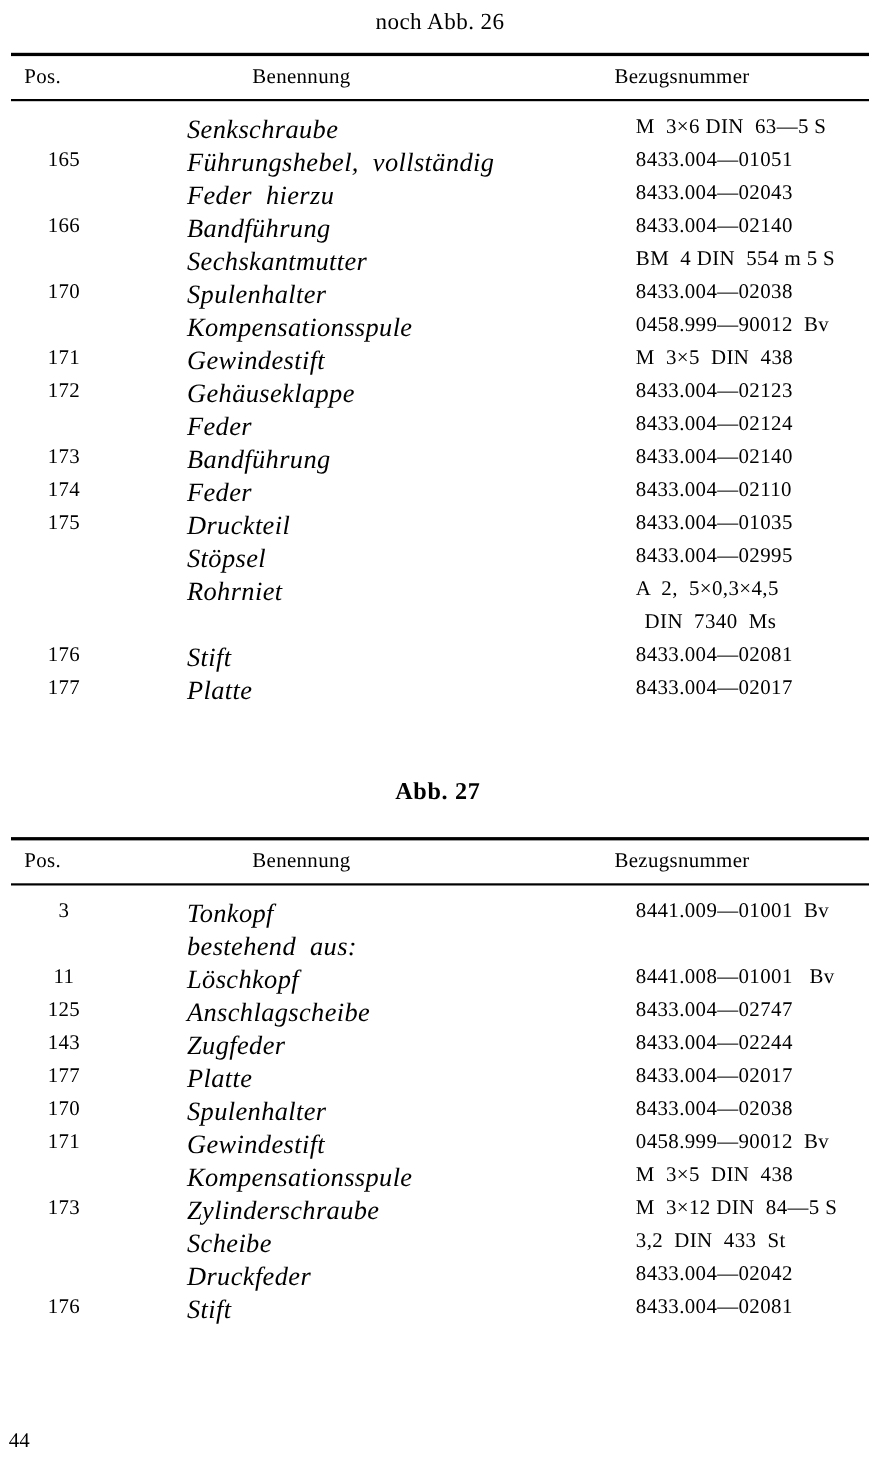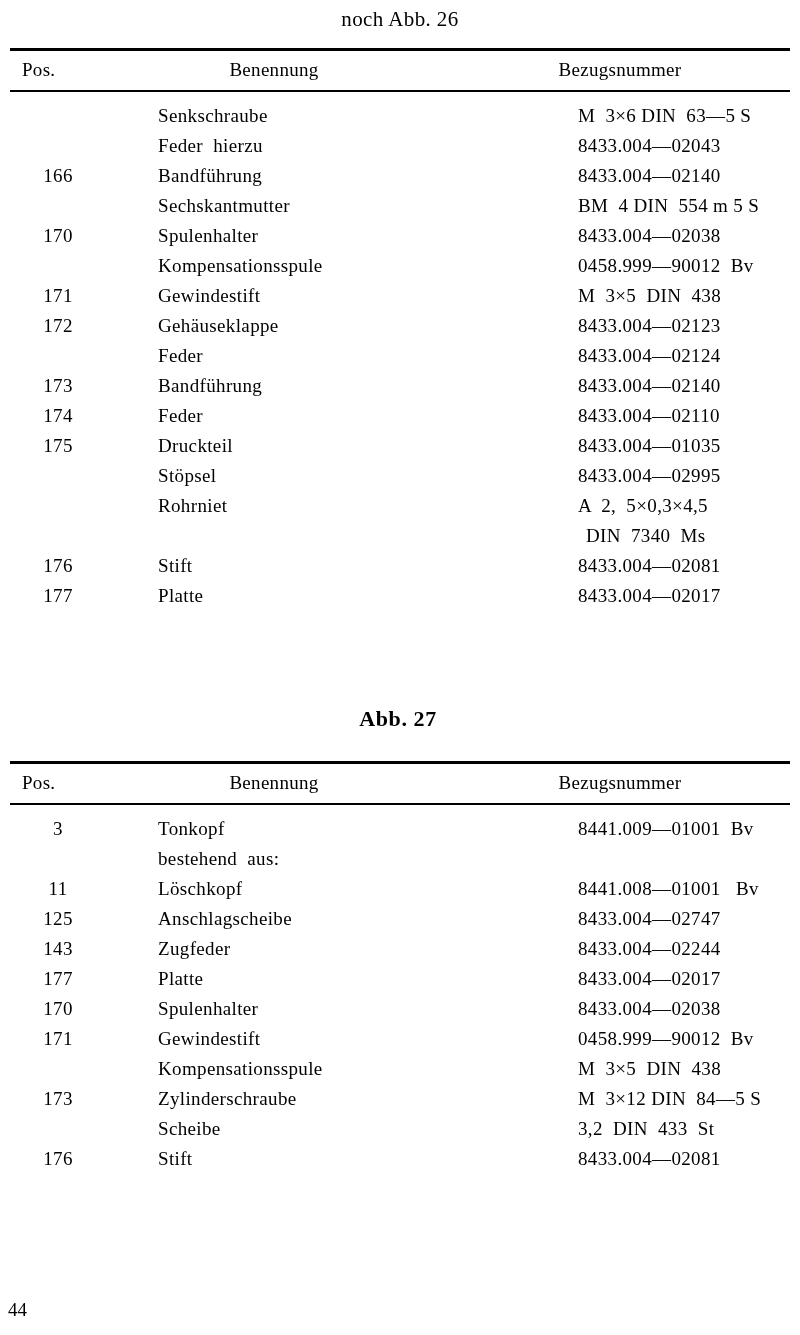--- a/index.html
+++ b/index.html
@@ -93,24 +93,25 @@
   .cell-pos {
     position: absolute;
     left: 0px;
     width: 96px;
     text-align: center;
     font-size: 19px;
     letter-spacing: 0.3px;
   }
   .cell-name {
     position: absolute;
-    left: 148px;
-    font-size: 19px;
+    left: 160px;
+    font-size: 24px;
     letter-spacing: 0.35px;
     white-space: pre;
+    font-style: italic;
   }
   .cell-num {
     position: absolute;
     left: 555px;
     font-size: 19px;
     letter-spacing: 0.35px;
     white-space: pre;
     margin-left: 13px;
   }
   .cell-num.indent { left: 563px; }
@@ -137,20 +138,25 @@
       <div class="head-cell head-bezug">Bezugsnummer</div>
     </div>
     <div class="rule-thin"></div>
     <div class="rows" id="rows-1">
         <div class="row">
           <div class="cell-pos"></div>
           <div class="cell-name">Senkschraube</div>
           <div class="cell-num">M  3×6 DIN  63—5 S</div>
         </div>
         <div class="row">
+          <div class="cell-pos">165</div>
+          <div class="cell-name">Führungshebel,  vollständig</div>
+          <div class="cell-num">8433.004—01051</div>
+        </div>
+        <div class="row">
           <div class="cell-pos"></div>
           <div class="cell-name">Feder  hierzu</div>
           <div class="cell-num">8433.004—02043</div>
         </div>
         <div class="row">
           <div class="cell-pos">166</div>
           <div class="cell-name">Bandführung</div>
           <div class="cell-num">8433.004—02140</div>
         </div>
         <div class="row">
@@ -286,20 +292,25 @@
           <div class="cell-pos">173</div>
           <div class="cell-name">Zylinderschraube</div>
           <div class="cell-num">M  3×12 DIN  84—5 S</div>
         </div>
         <div class="row">
           <div class="cell-pos"></div>
           <div class="cell-name">Scheibe</div>
           <div class="cell-num">3,2  DIN  433  St</div>
         </div>
         <div class="row">
+          <div class="cell-pos"></div>
+          <div class="cell-name">Druckfeder</div>
+          <div class="cell-num">8433.004—02042</div>
+        </div>
+        <div class="row">
           <div class="cell-pos">176</div>
           <div class="cell-name">Stift</div>
           <div class="cell-num">8433.004—02081</div>
         </div>
       </div>
   </div>
 
   <div class="page-number">44</div>
 
 </div>

